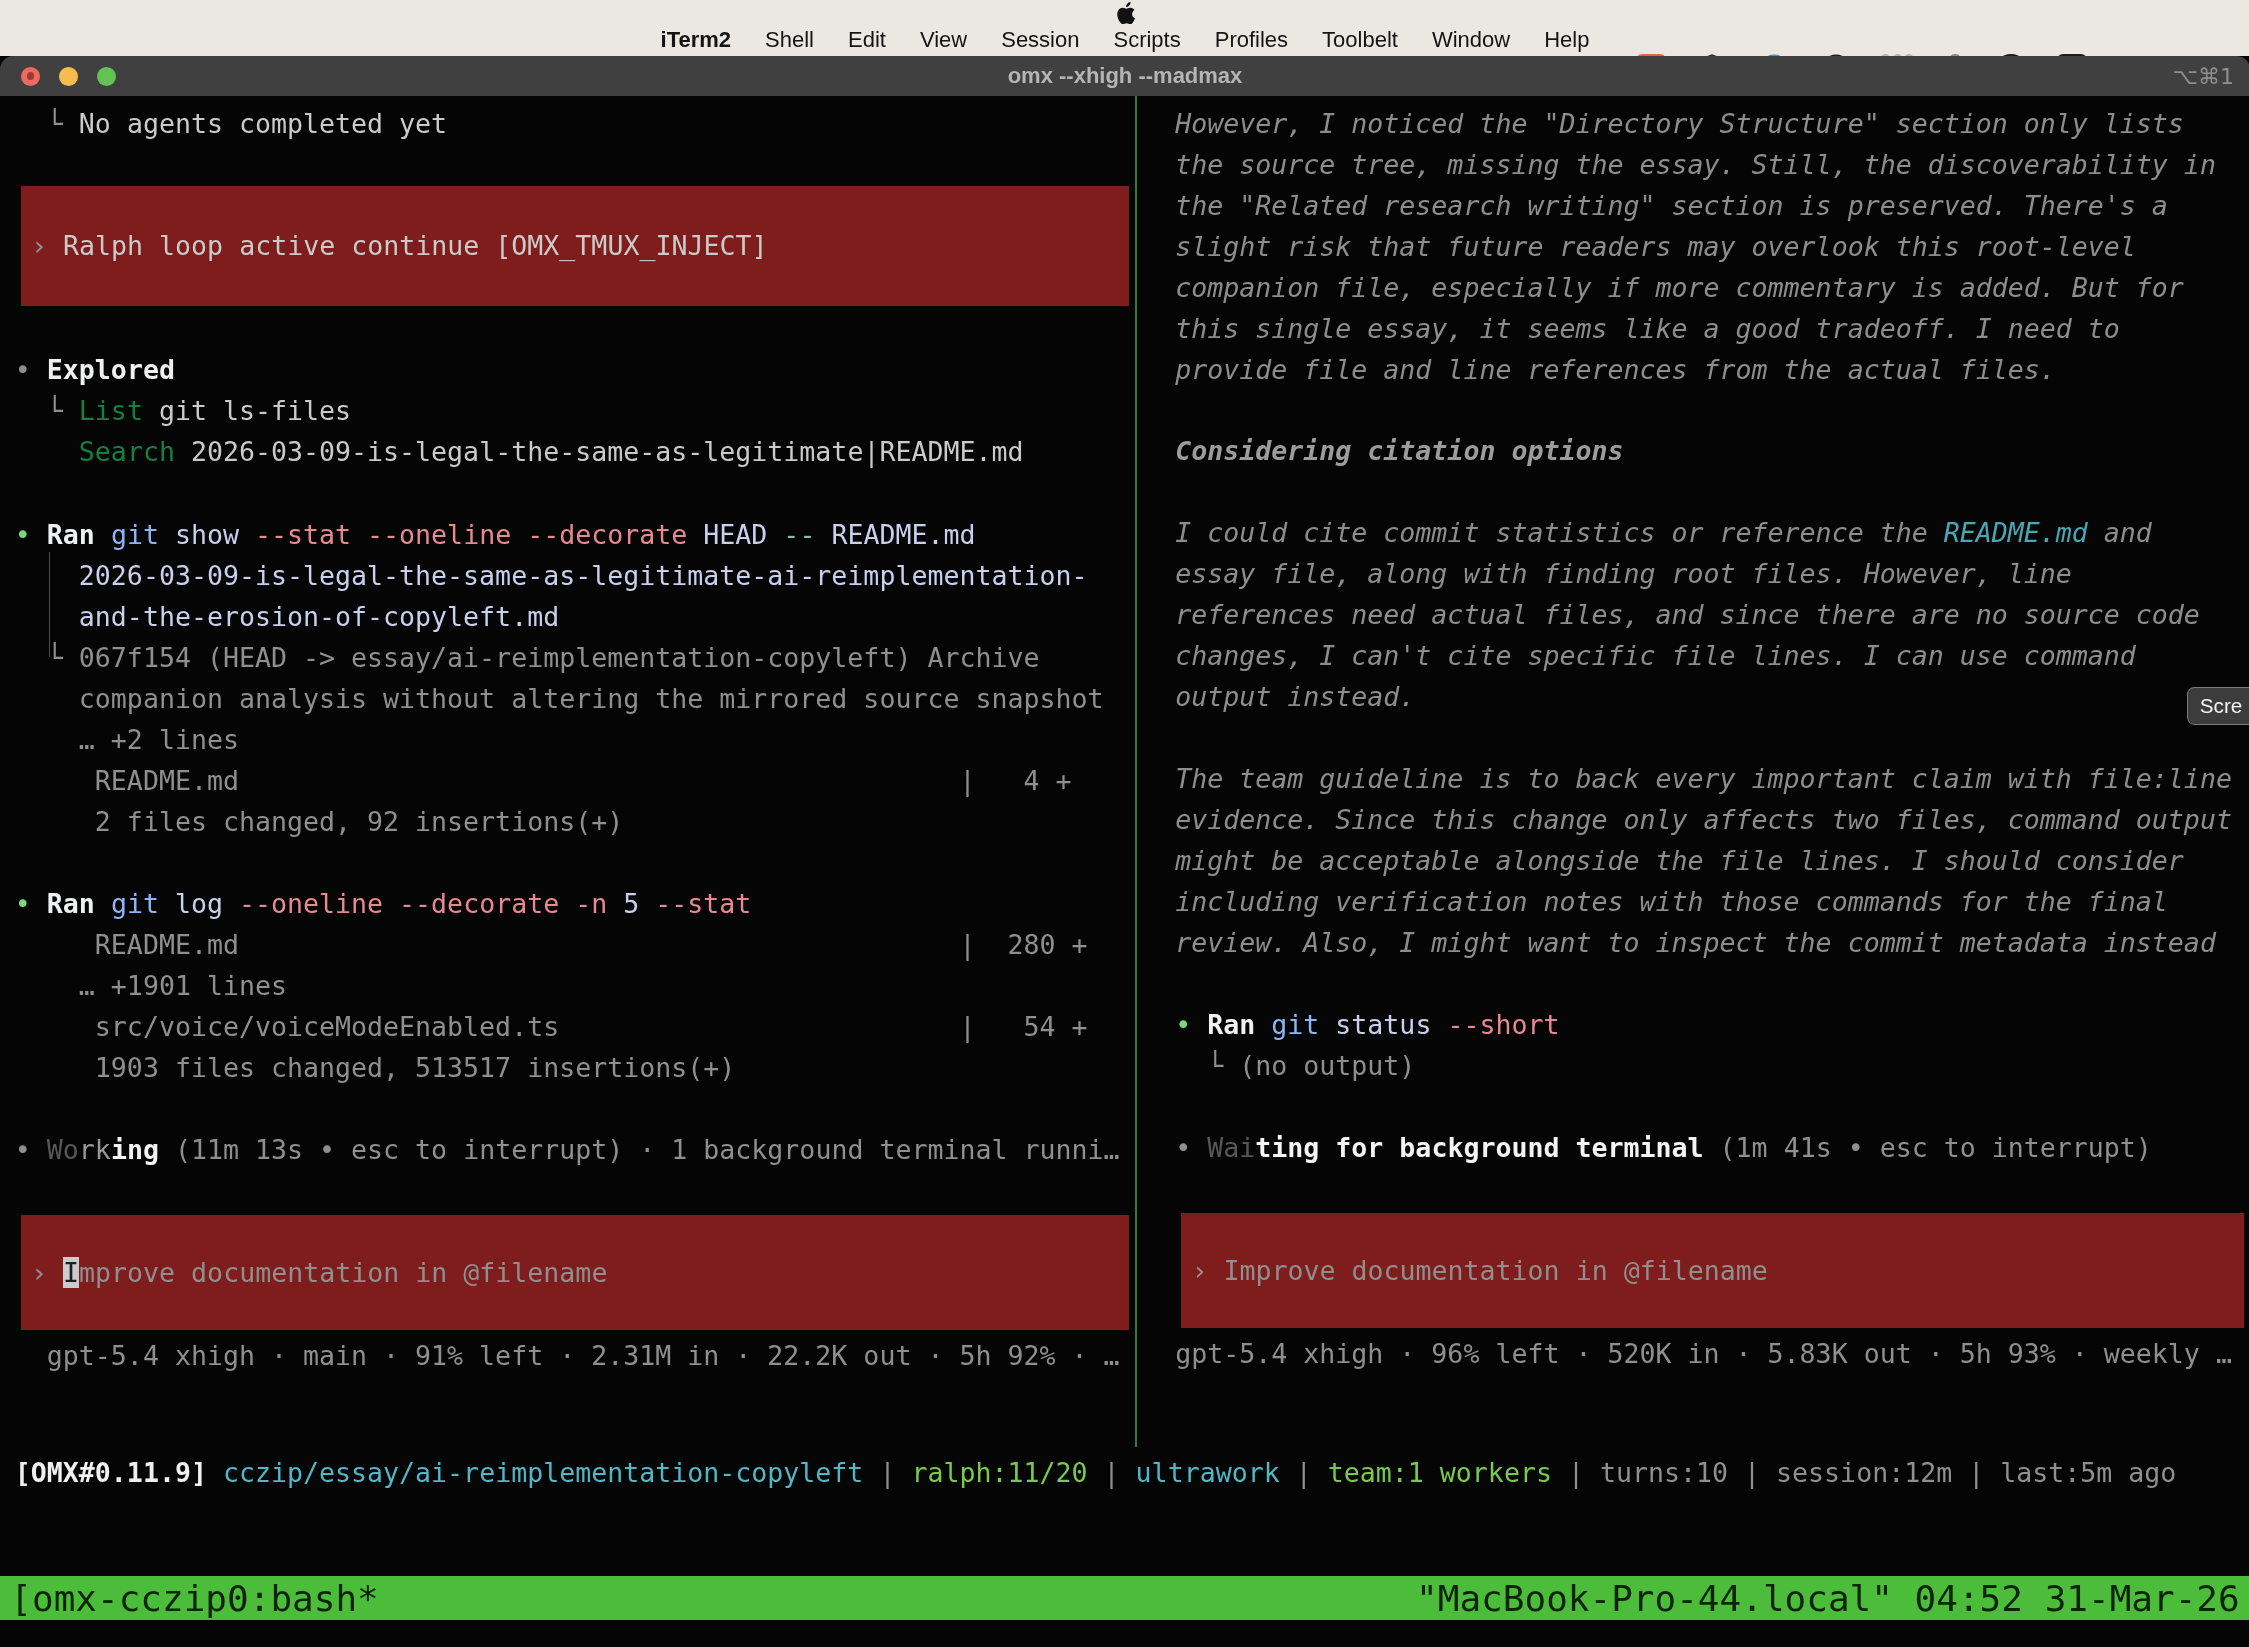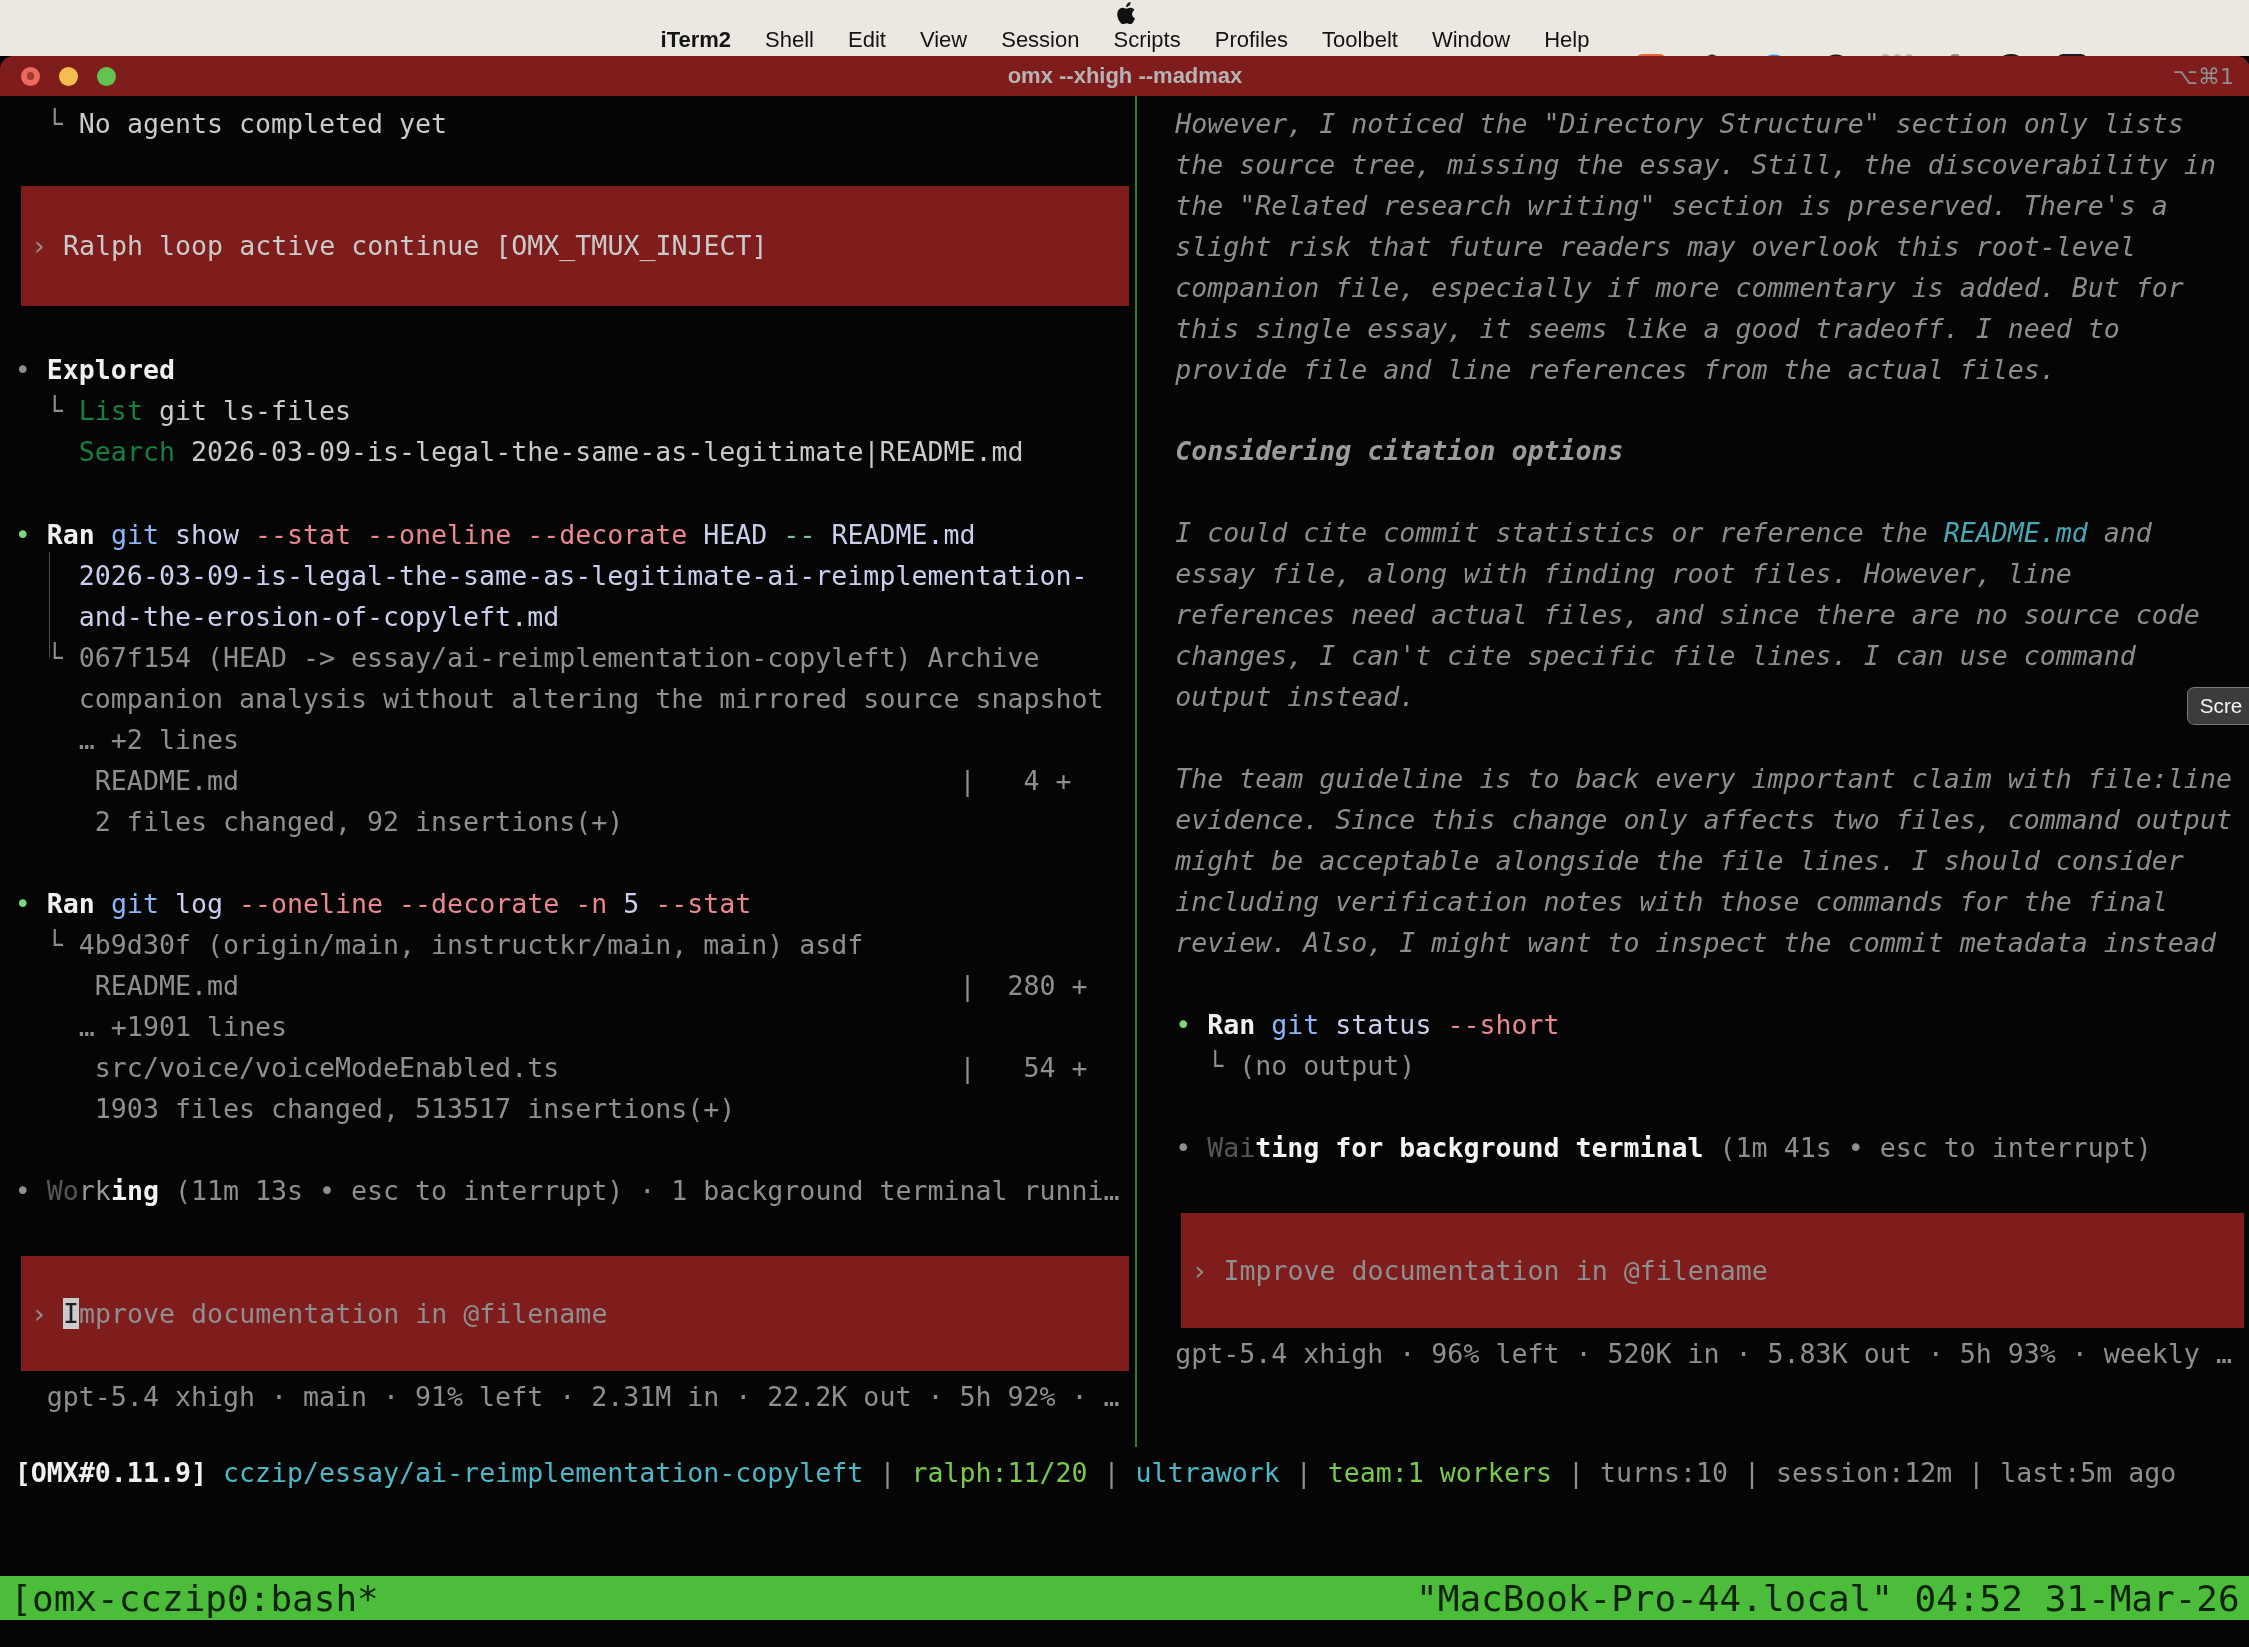--- a/index.html
+++ b/index.html
@@ -24,21 +24,21 @@
            font-size:14px;font-weight:bold;display:flex;align-items:center;justify-content:center;}
   .lettera{width:32px;height:32px;background:#1c1c1c;border-radius:7.4px;color:#fff;
            font-size:20.7px;font-weight:bold;display:flex;align-items:center;justify-content:center;}
   .battery{width:43px;height:20.7px;border:2.2px solid #56554e;border-radius:5.9px;position:relative;display:flex;align-items:center;}
   .battery::after{content:"";position:absolute;right:-6.6px;top:5.2px;width:3.7px;height:7.4px;background:#56554e;border-radius:0 2.2px 2.2px 0;}
   .battery .fill{position:absolute;left:1.5px;top:1.5px;bottom:1.5px;width:36%;background:#2b2b28;border-radius:3px;}
 
   
   .window{position:absolute;top:56px;left:0;width:2250px;height:1591px;background:#050505;
           border-radius:13.3px 13.3px 0 0;}
-  .titlebar{height:40px;background:#7f1d1d;border-radius:13.3px 13.3px 0 0;position:relative;
+  .titlebar{height:40px;background:#404040;border-radius:13.3px 13.3px 0 0;position:relative;
             display:flex;align-items:center;justify-content:center;}
   .lights{position:absolute;left:20.7px;top:0;height:100%;display:flex;align-items:center;gap:19px;}
   .light{width:19px;height:19px;border-radius:50%;}
   .light.red{background:#ed6a5e;position:relative;}
   .light.red::after{content:"";position:absolute;inset:5.9px;border-radius:50%;background:#9d3b32;}
   .light.yellow{background:#f5bd4f;}
   .light.green{background:#61c354;}
   .title{font-size:22px;font-weight:bold;color:#b5b5b5;}
   .shortcut{position:absolute;right:16px;font-size:22px;color:#8f8f8f;font-family:"DejaVu Sans",sans-serif;}
 
@@ -211,21 +211,20 @@
             <div class="trow"><span class="s-g">  └ 067f154 (HEAD -&gt; essay/ai-reimplementation-copyleft) Archive</span></div>
             <div class="trow"><span class="s-g">    companion analysis without altering the mirrored source snapshot</span></div>
             <div class="trow"><span class="s-g">    … +2 lines</span></div>
             <div class="trow"><span class="s-g">     README.md                                             |   4 +</span></div>
             <div class="trow"><span class="s-g">     2 files changed, 92 insertions(+)</span></div>
           </div>
         <div class="guide"></div>
       </div>
       <div class="blk mt56">
           <div class="trow"><span class="s-gn">• </span><span class="s-w">Ran</span><span class="s-bl"> git</span><span class="s-ar"> log</span><span class="s-pk"> --oneline --decorate</span><span class="s-pk"> -n</span><span class="s-ar"> 5</span><span class="s-pk"> --stat</span></div>
-          <div class="trow"><span class="s-g">  └ 4b9d30f (origin/main, instructkr/main, main) asdf</span></div>
           <div class="trow"><span class="s-g">     README.md                                             |  280 +</span></div>
           <div class="trow"><span class="s-g">    … +1901 lines</span></div>
           <div class="trow"><span class="s-g">     src/voice/voiceModeEnabled.ts                         |   54 +</span></div>
           <div class="trow"><span class="s-g">     1903 files changed, 513517 insertions(+)</span></div>
         </div>
       <div class="mt56">
           <div class="trow"><span class="s-g">• </span><span class="s-dim">Wo</span><span class="s-mid">rk</span><span class="s-wb">ing</span><span class="s-g"> (11m 13s • esc to interrupt) · 1 background terminal runni…</span></div>
         </div>
       <div class="ibox inputbox">
           <div class="trow"><span class="s-g">› </span><span class="s-cur">I</span><span class="s-g">mprove documentation in @filename</span></div>

